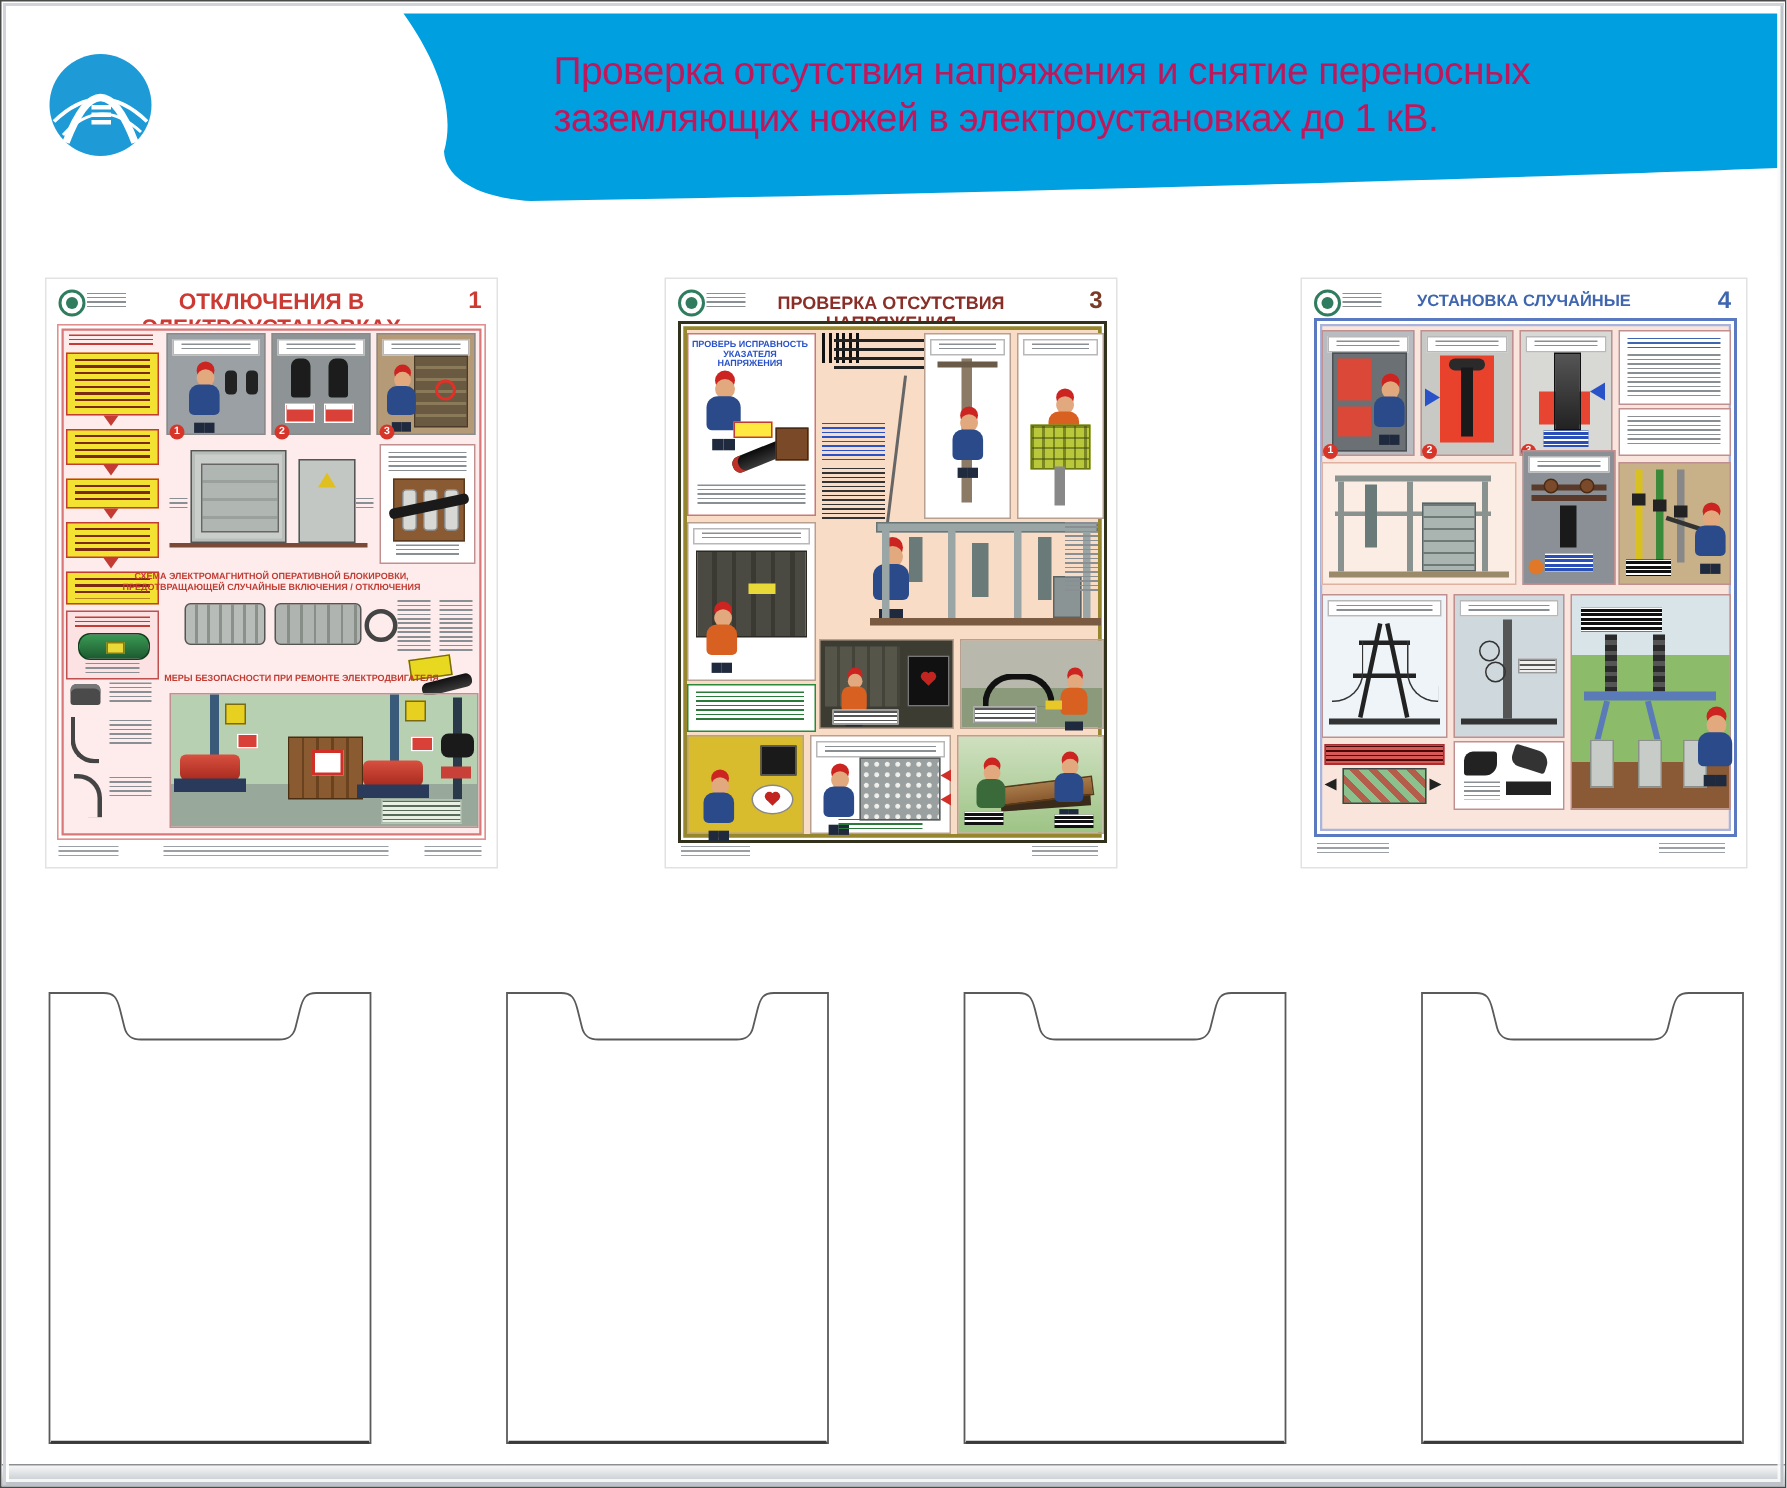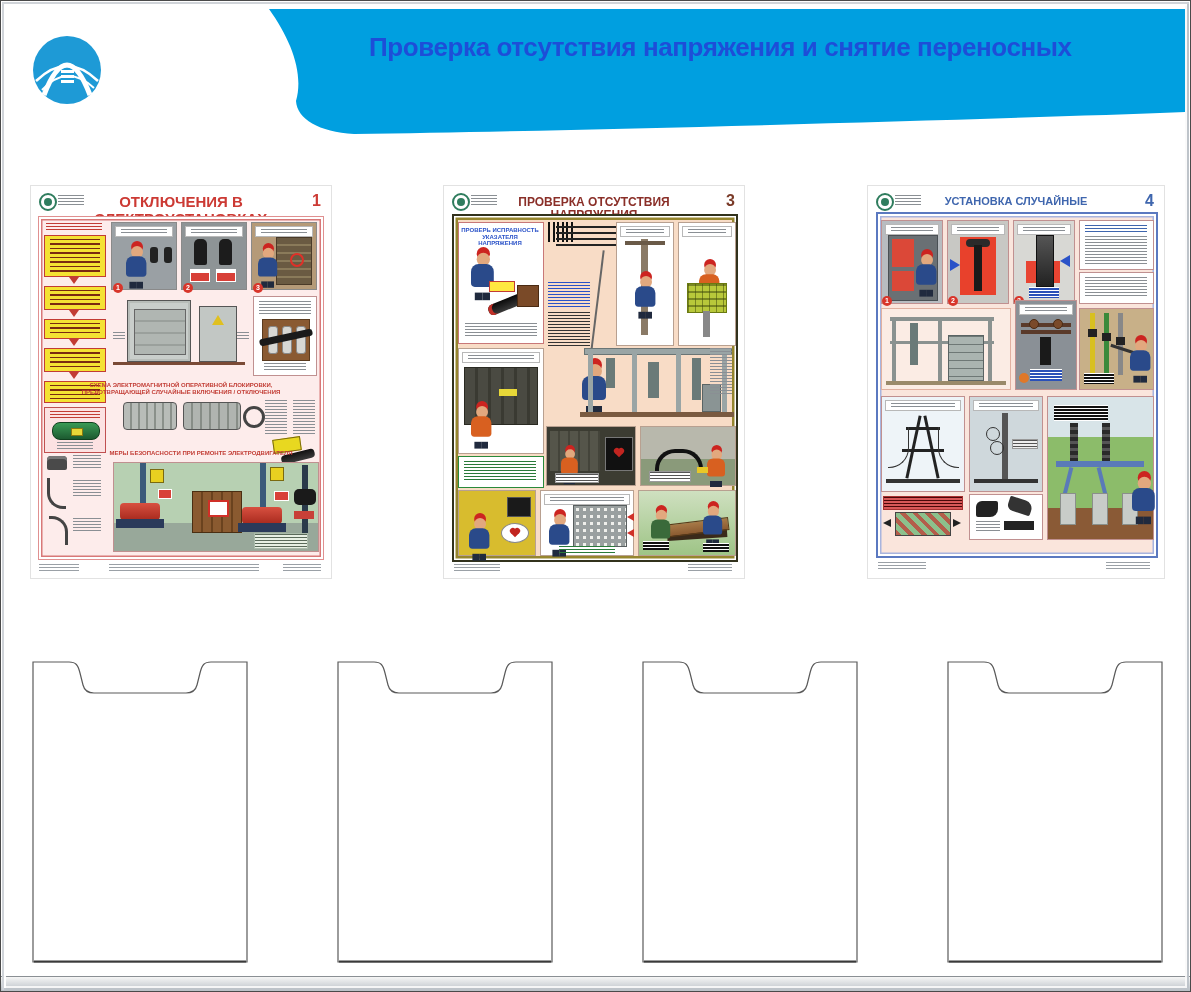--- a/index.html
+++ b/index.html
@@ -50,22 +50,23 @@
     <path d="M4 46 Q35 16 66 46" fill="none" stroke="#fff" stroke-width="2.5"></path>
     <path d="M10 55 Q35 28 62 53" fill="none" stroke="#fff" stroke-width="2"></path>
     <rect x="29" y="35" width="13" height="3" fill="#fff"></rect>
     <rect x="29" y="40" width="13" height="3" fill="#fff"></rect>
     <rect x="29" y="45" width="13" height="3" fill="#fff"></rect>
   </svg>
 
   <svg class="abs" style="left:258px;top:7px;" width="926" height="128" viewBox="0 0 926 128">
     <path d="M 10 1 L 926 1 L 926 104 C 718 112 352 122 95 126 C 60 124 38 111 37 93 C 45 65 32 32 10 1 Z" fill="#009fe0"></path>
   </svg>
-  <div class="abs" style="left:368px;top:31px;color:#1d4ed8;font-weight:bold;font-size:26px;line-height:31px;letter-spacing:-0.4px;z-index:5;">
+  <div class="abs" style="left:368px;top:31px;color:#be185d;font-weight:normal;font-size:26px;line-height:31px;letter-spacing:-0.4px;z-index:5;">
     <div>Проверка отсутствия напряжения и снятие переносных</div>
+    <div>заземляющих ножей в электроустановках до 1 кВ.</div>
   </div>
 
   <div class="poster" style="left:30px;">
     <div class="mlogo" style="left:8px;top:7px;"></div>
     <div class="abs bars2" style="left:27px;top:9px;width:26px;height:10px;"></div>
     <div class="ptitle" style="left:58px;top:8px;width:184px;font-size:15px;color:#cc3a34;">
       <div>ОТКЛЮЧЕНИЯ В ЭЛЕКТРОУСТАНОВКАХ</div>
       <div>НАПРЯЖЕНИЕМ ДО 1000 В</div>
     </div>
     <div class="pnum" style="right:10px;top:6px;font-size:16px;color:#cc3a34;">1</div>

